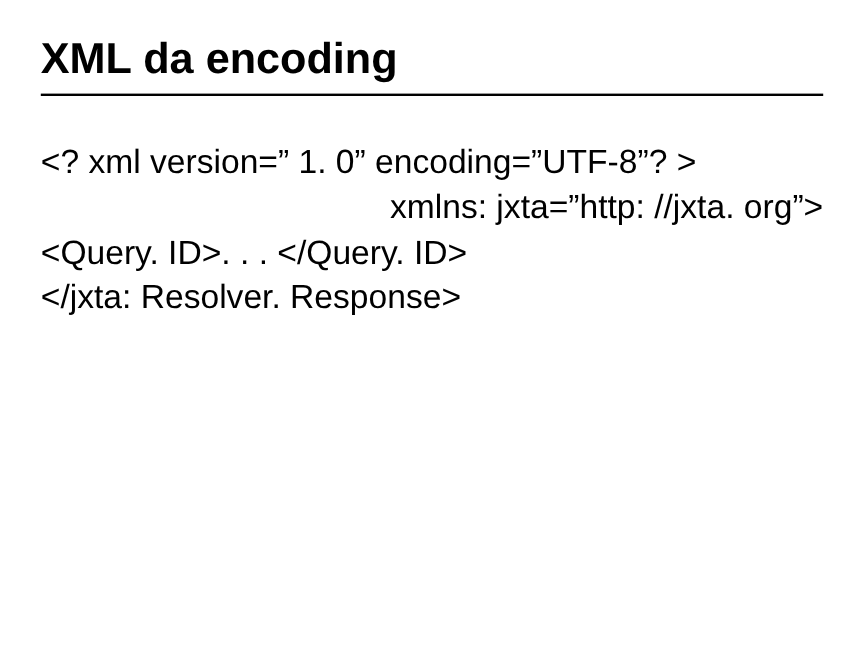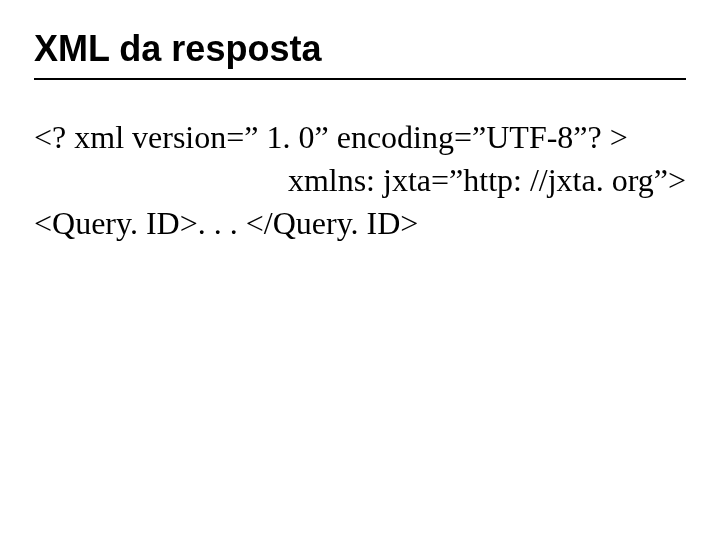--- a/index.html
+++ b/index.html
@@ -24,36 +24,36 @@
     margin: 0 0 8px 0;
     letter-spacing: 0px;
   }
   .rule {
     border: none;
     border-top: 2px solid #000000;
     margin: 0 0 36px 0;
     width: 100%;
   }
   .body-text {
-    font-size: 32px;
+    font-size: 28px;
     line-height: 1.35;
-    font-family: Liberation Serif, serif;
   }
   .line {
     margin: 0;
   }
   .indent {
     padding-left: 38px;
     text-align: right;
   }
 </style>
 </head>
 <body>
 
 <div class="slide">
-  <h1 class="title">XML da resposta</h1>
+  <h1 class="title">XML da encoding</h1>
   <hr class="rule">
   <div class="body-text">
     <p class="line">&lt;? xml version=” 1. 0” encoding=”UTF-8”? &gt;</p>
     <p class="line indent">xmlns: jxta=”http: //jxta. org”&gt;</p>
     <p class="line">&lt;Query. ID&gt;. . . &lt;/Query. ID&gt;</p>
+    <p class="line">&lt;/jxta: Resolver. Response&gt;</p>
   </div>
 </div>
 
 </body></html>

